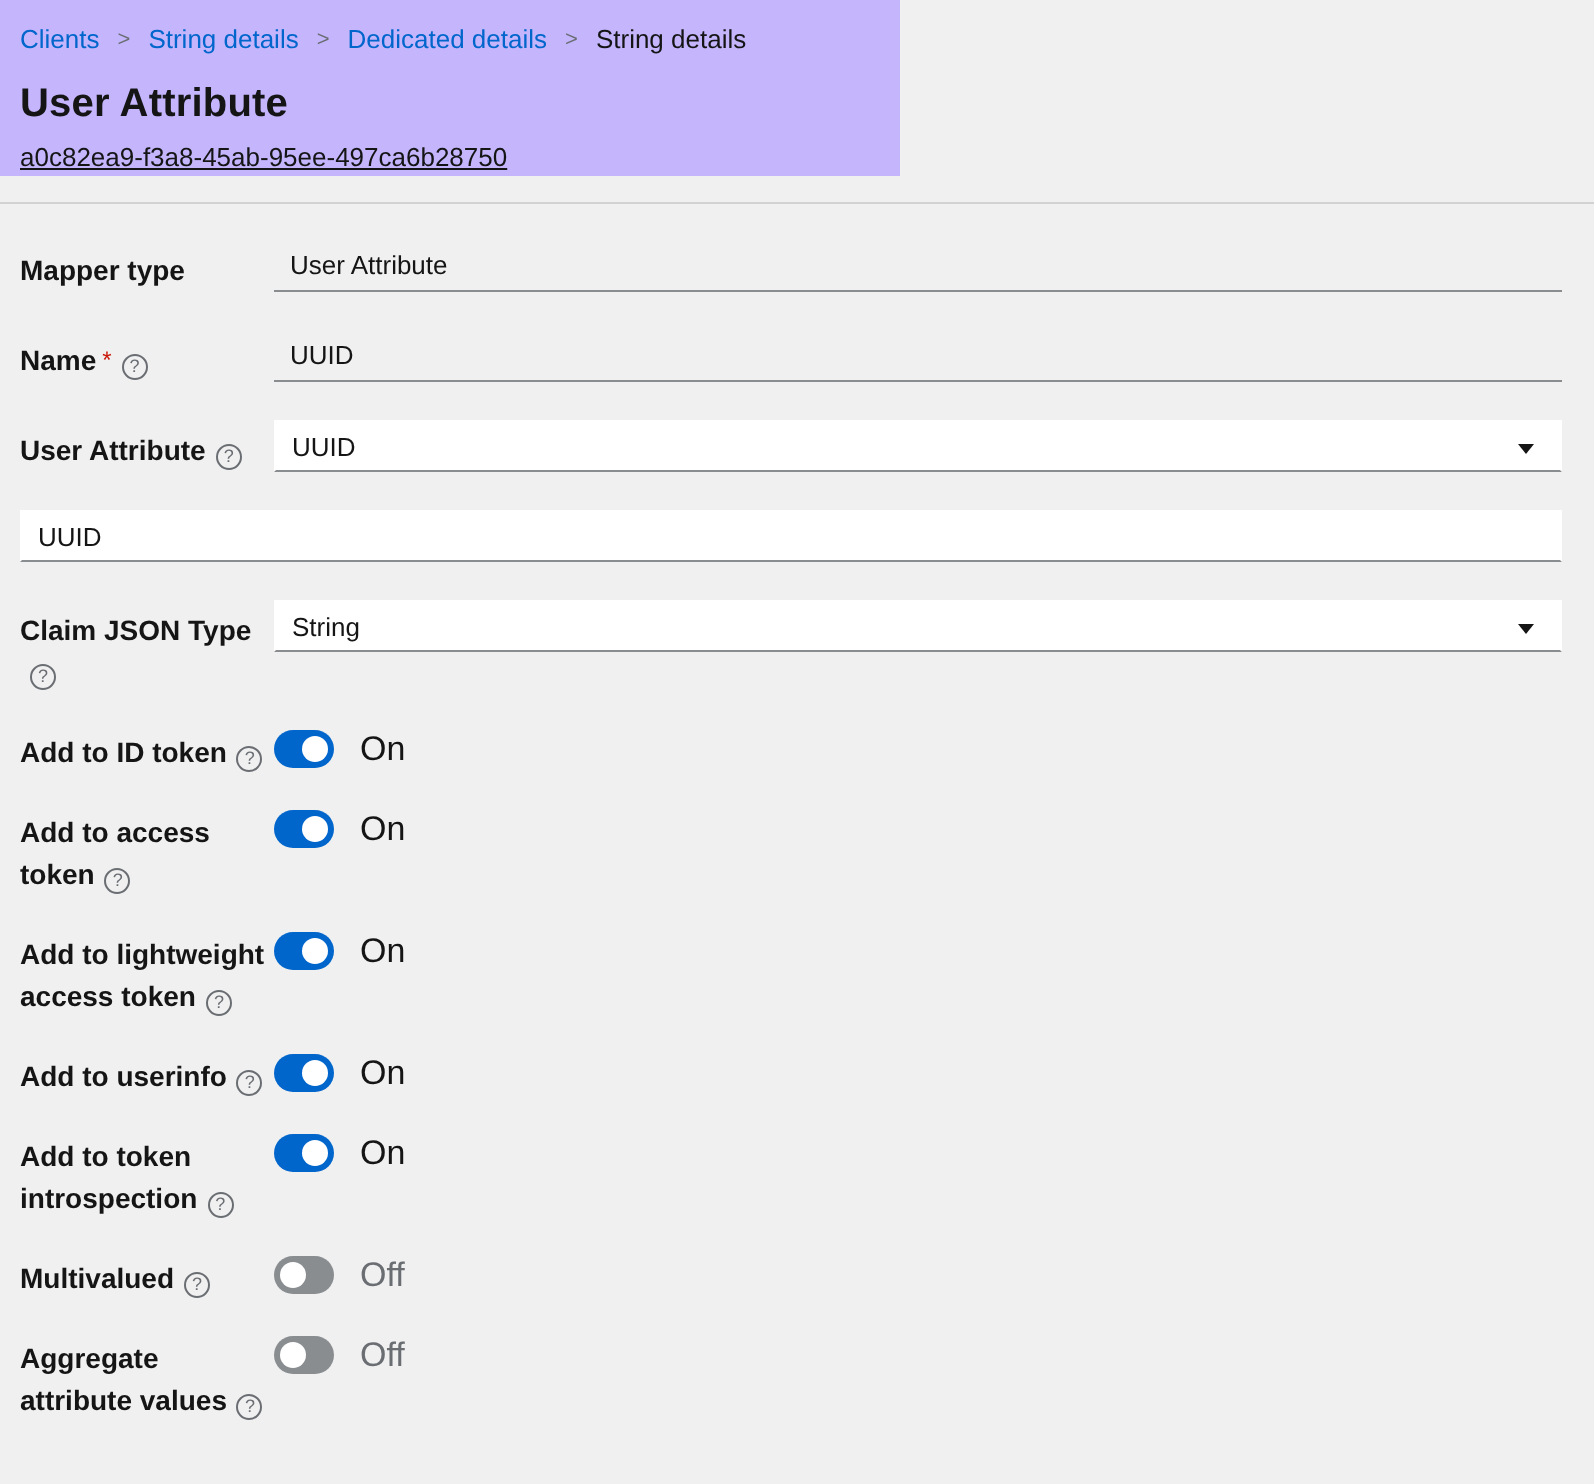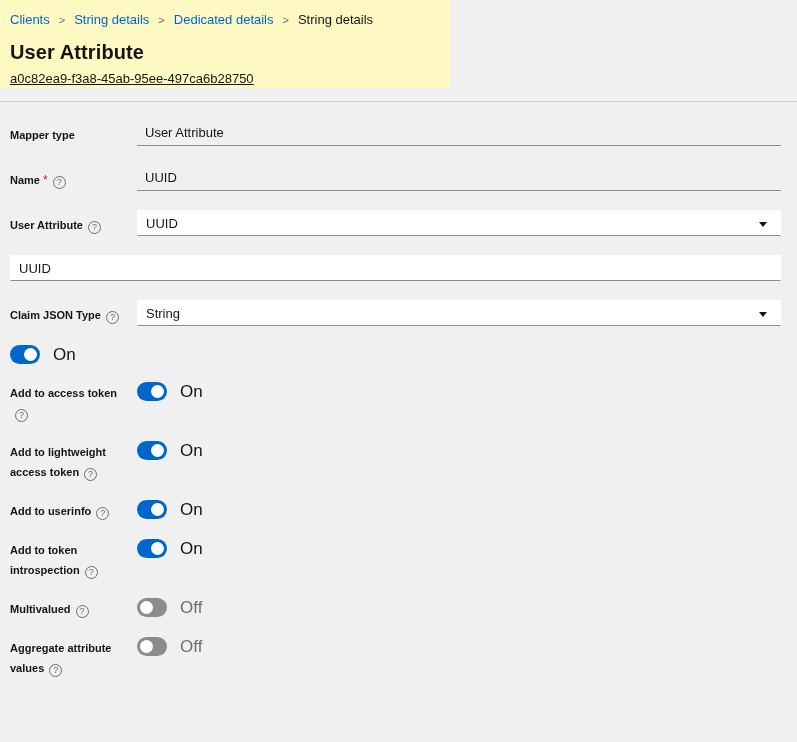--- a/index.html
+++ b/index.html
@@ -18,21 +18,21 @@
     background:var(--page-background);
     font-family:"Liberation Sans", sans-serif;
     color:var(--text);
     font-size:13px;
     position:relative;
   }
 
   
   .header-white{
     position:absolute;left:0;top:0;width:450px;height:88px;
-    background:#fef9c3;
+    background:#c4b5fd;
     padding:12px 16px 0 10px;
   }
   .breadcrumb{display:flex;align-items:center;gap:9px;font-size:13px;white-space:nowrap;}
   .breadcrumb a{color:var(--accent);text-decoration:none;cursor:pointer;}
   .crumb-sep{color:var(--muted-text);font-size:11px;}
   .crumb-sep::before{content:">";}
   .crumb-current{color:var(--text);}
   .page-title{font-size:20px;font-weight:600;letter-spacing:.1px;margin-top:14px;color:var(--text);}
   .page-subtitle{font-size:13px;margin-top:7px;color:var(--text);text-decoration:underline;}
 
@@ -47,21 +47,21 @@
     padding:18px 16px 0 10px;
   }
   .form-row{display:flex;align-items:flex-start;}
   .form-row.input-row{margin-bottom:19px;}
   .form-row.toggle-row{margin-bottom:18px;min-height:19px;}
 
   .label-col{width:127px;flex:none;padding-top:5px;padding-right:4px;line-height:20px;}
   .toggle-row .label-col{padding-top:1px;}
   .field-col{flex:1;display:flex;align-items:center;}
 
-  .field-label{font-size:11px;font-weight:600;color:var(--text);}
+  .field-label{font-size:14px;font-weight:600;color:var(--text);}
   .required-marker{color:var(--required-red);font-size:12px;margin-left:3px;vertical-align:top;}
   .help-icon{
     display:inline-flex;align-items:center;justify-content:center;
     width:13px;height:13px;border:1px solid var(--muted-text);border-radius:50%;
     color:var(--muted-text);font-size:9px;font-weight:400;line-height:1;
     margin-left:5px;vertical-align:-1px;cursor:pointer;
   }
   .help-icon::before{content:"?";}
 
   
@@ -174,20 +174,23 @@
     </div>
     <div class="field-col">
       <div class="select-input">
         <span>String</span>
         <span class="caret-icon"></span>
       </div>
     </div>
   </div>
 
   <div class="form-row toggle-row">
+    <div class="label-col">
+      <span class="field-label">Add to ID token</span><span class="help-icon"></span>
+    </div>
     <div class="field-col">
       <div class="switch on">
           <span class="knob"></span>
         </div>
       <span class="state-label">On</span>
     </div>
   </div>
 
   <div class="form-row toggle-row">
     <div class="label-col">

